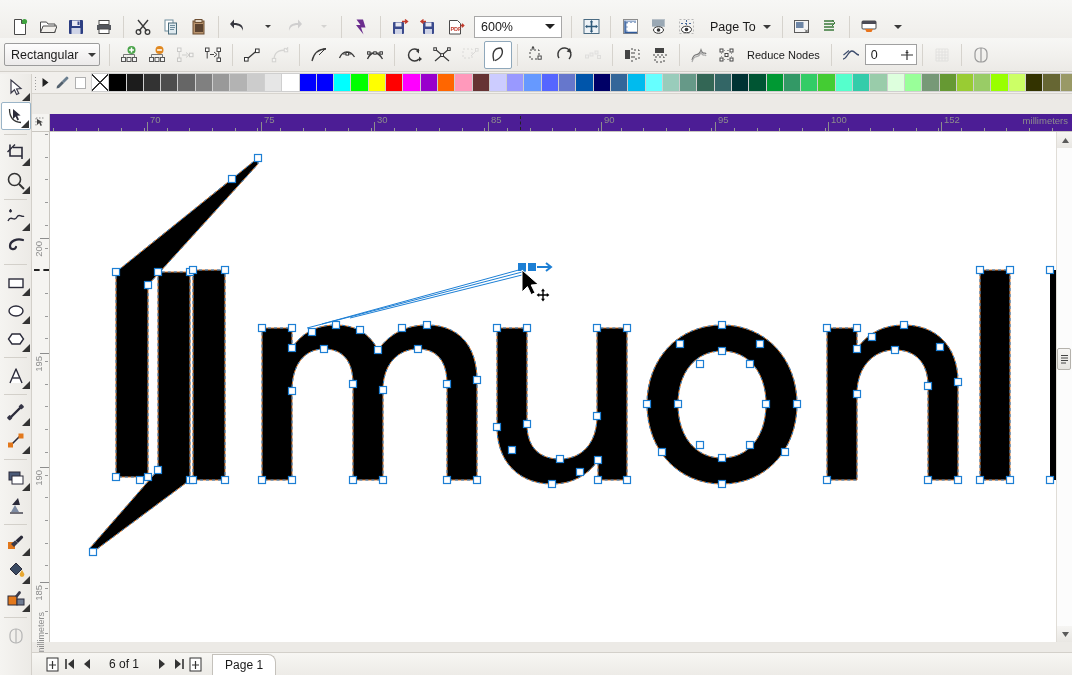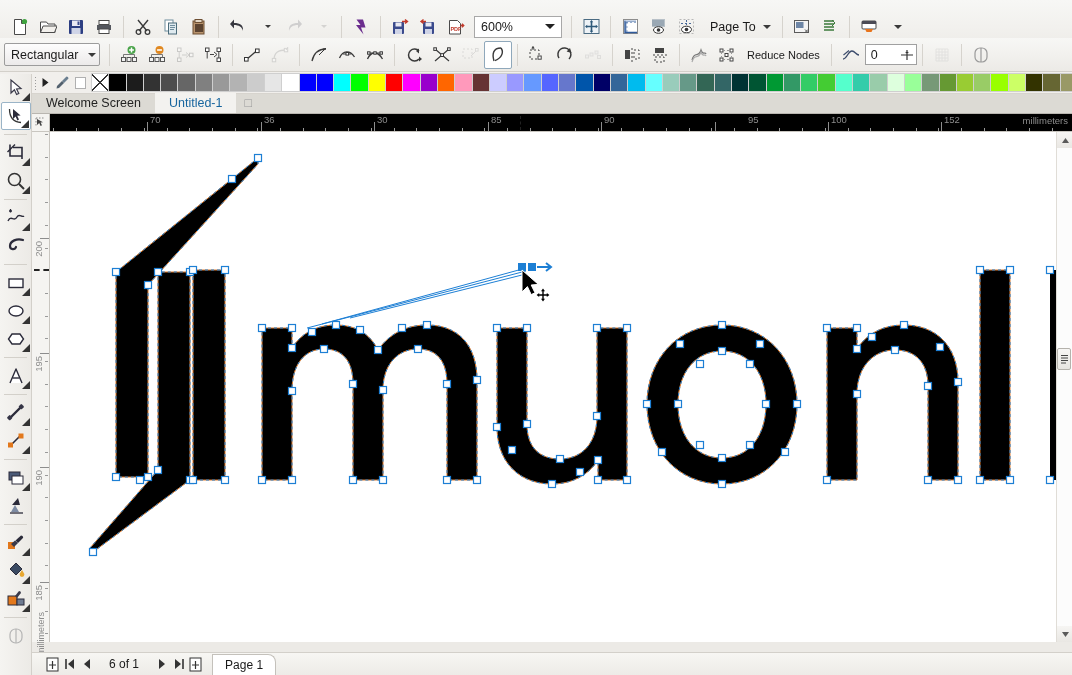--- a/index.html
+++ b/index.html
@@ -91,21 +91,21 @@
   .tool { position:relative; width:30px;height:28px; display:flex;align-items:center;justify-content:center; margin:0 auto;}
   .tool.sel { background:#fff; border:1px solid #9ab4c7; border-radius:2px; }
   .tool .flyout { position:absolute; right:1px; bottom:1px; width:0;height:0;
     border-left:4px solid transparent; border-top:4px solid transparent; border-right:4px solid #333; border-bottom:4px solid #333;}
   .tdiv { height:1px; background:#d3d0ca; margin:4px 4px; }
 
   
   #ruler-corner { position:absolute; left:32px; top:114px; width:18px;height:18px;
     background:#f5f4f1; border-right:1px solid #c9c6c0;border-bottom:1px solid #c9c6c0;}
   #ruler-h { position:absolute; left:50px; top:114px; width:1022px; height:18px;
-    background:#000000; border-bottom:1px solid #c9c6c0; overflow:hidden;}
+    background:#4c1d95; border-bottom:1px solid #c9c6c0; overflow:hidden;}
   #ruler-v { position:absolute; left:32px; top:132px; width:18px; height:510px;
     background:#f5f4f1; border-right:1px solid #c9c6c0; overflow:hidden;}
   .rtick { position:absolute; background:#9a9a9a; }
   .rlbl { position:absolute; font-size:9.5px; color:#8d8d8d; white-space:nowrap;}
   .rlbl.vert { writing-mode:vertical-rl; transform:rotate(180deg);}
 
   
   #canvas-wrap { position:absolute; left:50px; top:132px; width:1006px; height:510px;
      background:#fff; overflow:hidden; }
   #canvas-svg { position:absolute; left:0; top:0; }
@@ -627,25 +627,20 @@
         <div class="sw" style="background: rgb(153, 204, 51);"></div>
         <div class="sw" style="background: rgb(153, 204, 102);"></div>
         <div class="sw" style="background: rgb(153, 255, 0);"></div>
         <div class="sw" style="background: rgb(204, 255, 102);"></div>
         <div class="sw" style="background: rgb(51, 51, 0);"></div>
         <div class="sw" style="background: rgb(102, 102, 51);"></div>
         <div class="sw" style="background: rgb(153, 153, 102);"></div>
       </div>
   </div>
 
-  <div id="tabstrip">
-    <div class="tab">Welcome Screen</div>
-    <div class="tab active">Untitled-1</div>
-    <div class="tab closebox">□</div>
-  </div>
 
   <div id="toolbox">
 
     <div class="tool">
       <svg width="20" height="20" viewBox="0 0 20 20">
           <path d="M5 2 L5 15 L8.4 11.8 L10.6 16.5 L12.8 15.4 L10.6 10.9 L15 10.5z" fill="#fff" stroke="#3a3a4a" stroke-width="1.2"></path>
         </svg>
       <span class="flyout"></span>
     </div>
 
@@ -849,29 +844,29 @@
       <div class="rtick" style="left: 865.6px; top: 14px; width: 1px; height: 3px;"></div>
       <div class="rtick" style="left: 888.3px; top: 14px; width: 1px; height: 3px;"></div>
       <div class="rtick" style="left: 911px; top: 14px; width: 1px; height: 3px;"></div>
       <div class="rtick" style="left: 933.7px; top: 14px; width: 1px; height: 3px;"></div>
       <div class="rtick" style="left: 956.4px; top: 14px; width: 1px; height: 3px;"></div>
       <div class="rtick" style="left: 979.1px; top: 14px; width: 1px; height: 3px;"></div>
       <div class="rtick" style="left: 1001.8px; top: 14px; width: 1px; height: 3px;"></div>
       <div class="rtick" style="left: 97px; top: 8px; width: 1px; height: 9px; background: rgb(141, 141, 141);"></div>
       <div class="rlbl" style="left: 100px; top: 0px;">70</div>
       <div class="rtick" style="left: 211px; top: 8px; width: 1px; height: 9px; background: rgb(141, 141, 141);"></div>
-      <div class="rlbl" style="left: 214px; top: 0px;">36</div>
+      <div class="rlbl" style="left: 214px; top: 0px;">75</div>
       <div class="rtick" style="left: 324px; top: 8px; width: 1px; height: 9px; background: rgb(141, 141, 141);"></div>
       <div class="rlbl" style="left: 327px; top: 0px;">30</div>
       <div class="rtick" style="left: 438px; top: 8px; width: 1px; height: 9px; background: rgb(141, 141, 141);"></div>
       <div class="rlbl" style="left: 441px; top: 0px;">85</div>
       <div class="rtick" style="left: 551px; top: 8px; width: 1px; height: 9px; background: rgb(141, 141, 141);"></div>
       <div class="rlbl" style="left: 554px; top: 0px;">90</div>
       <div class="rtick" style="left: 665px; top: 8px; width: 1px; height: 9px; background: rgb(141, 141, 141);"></div>
-      <div class="rlbl" style="left: 698px; top: 0px;">95</div>
+      <div class="rlbl" style="left: 668px; top: 0px;">95</div>
       <div class="rtick" style="left: 778px; top: 8px; width: 1px; height: 9px; background: rgb(141, 141, 141);"></div>
       <div class="rlbl" style="left: 781px; top: 0px;">100</div>
       <div class="rtick" style="left: 891px; top: 8px; width: 1px; height: 9px; background: rgb(141, 141, 141);"></div>
       <div class="rlbl" style="left: 894px; top: 0px;">152</div>
       <div class="rlbl" style="right: 4px; top: 1px;">millimeters</div>
       <div style="position: absolute; left: 470px; top: 2px; width: 0px; height: 14px; border-left: 1px dashed rgb(34, 34, 34);"></div>
     </div>
   <div id="ruler-v">
       <div class="rtick" style="top: 2px; left: 13px; height: 1px; width: 3px;"></div>
       <div class="rtick" style="top: 24.7px; left: 13px; height: 1px; width: 3px;"></div>

